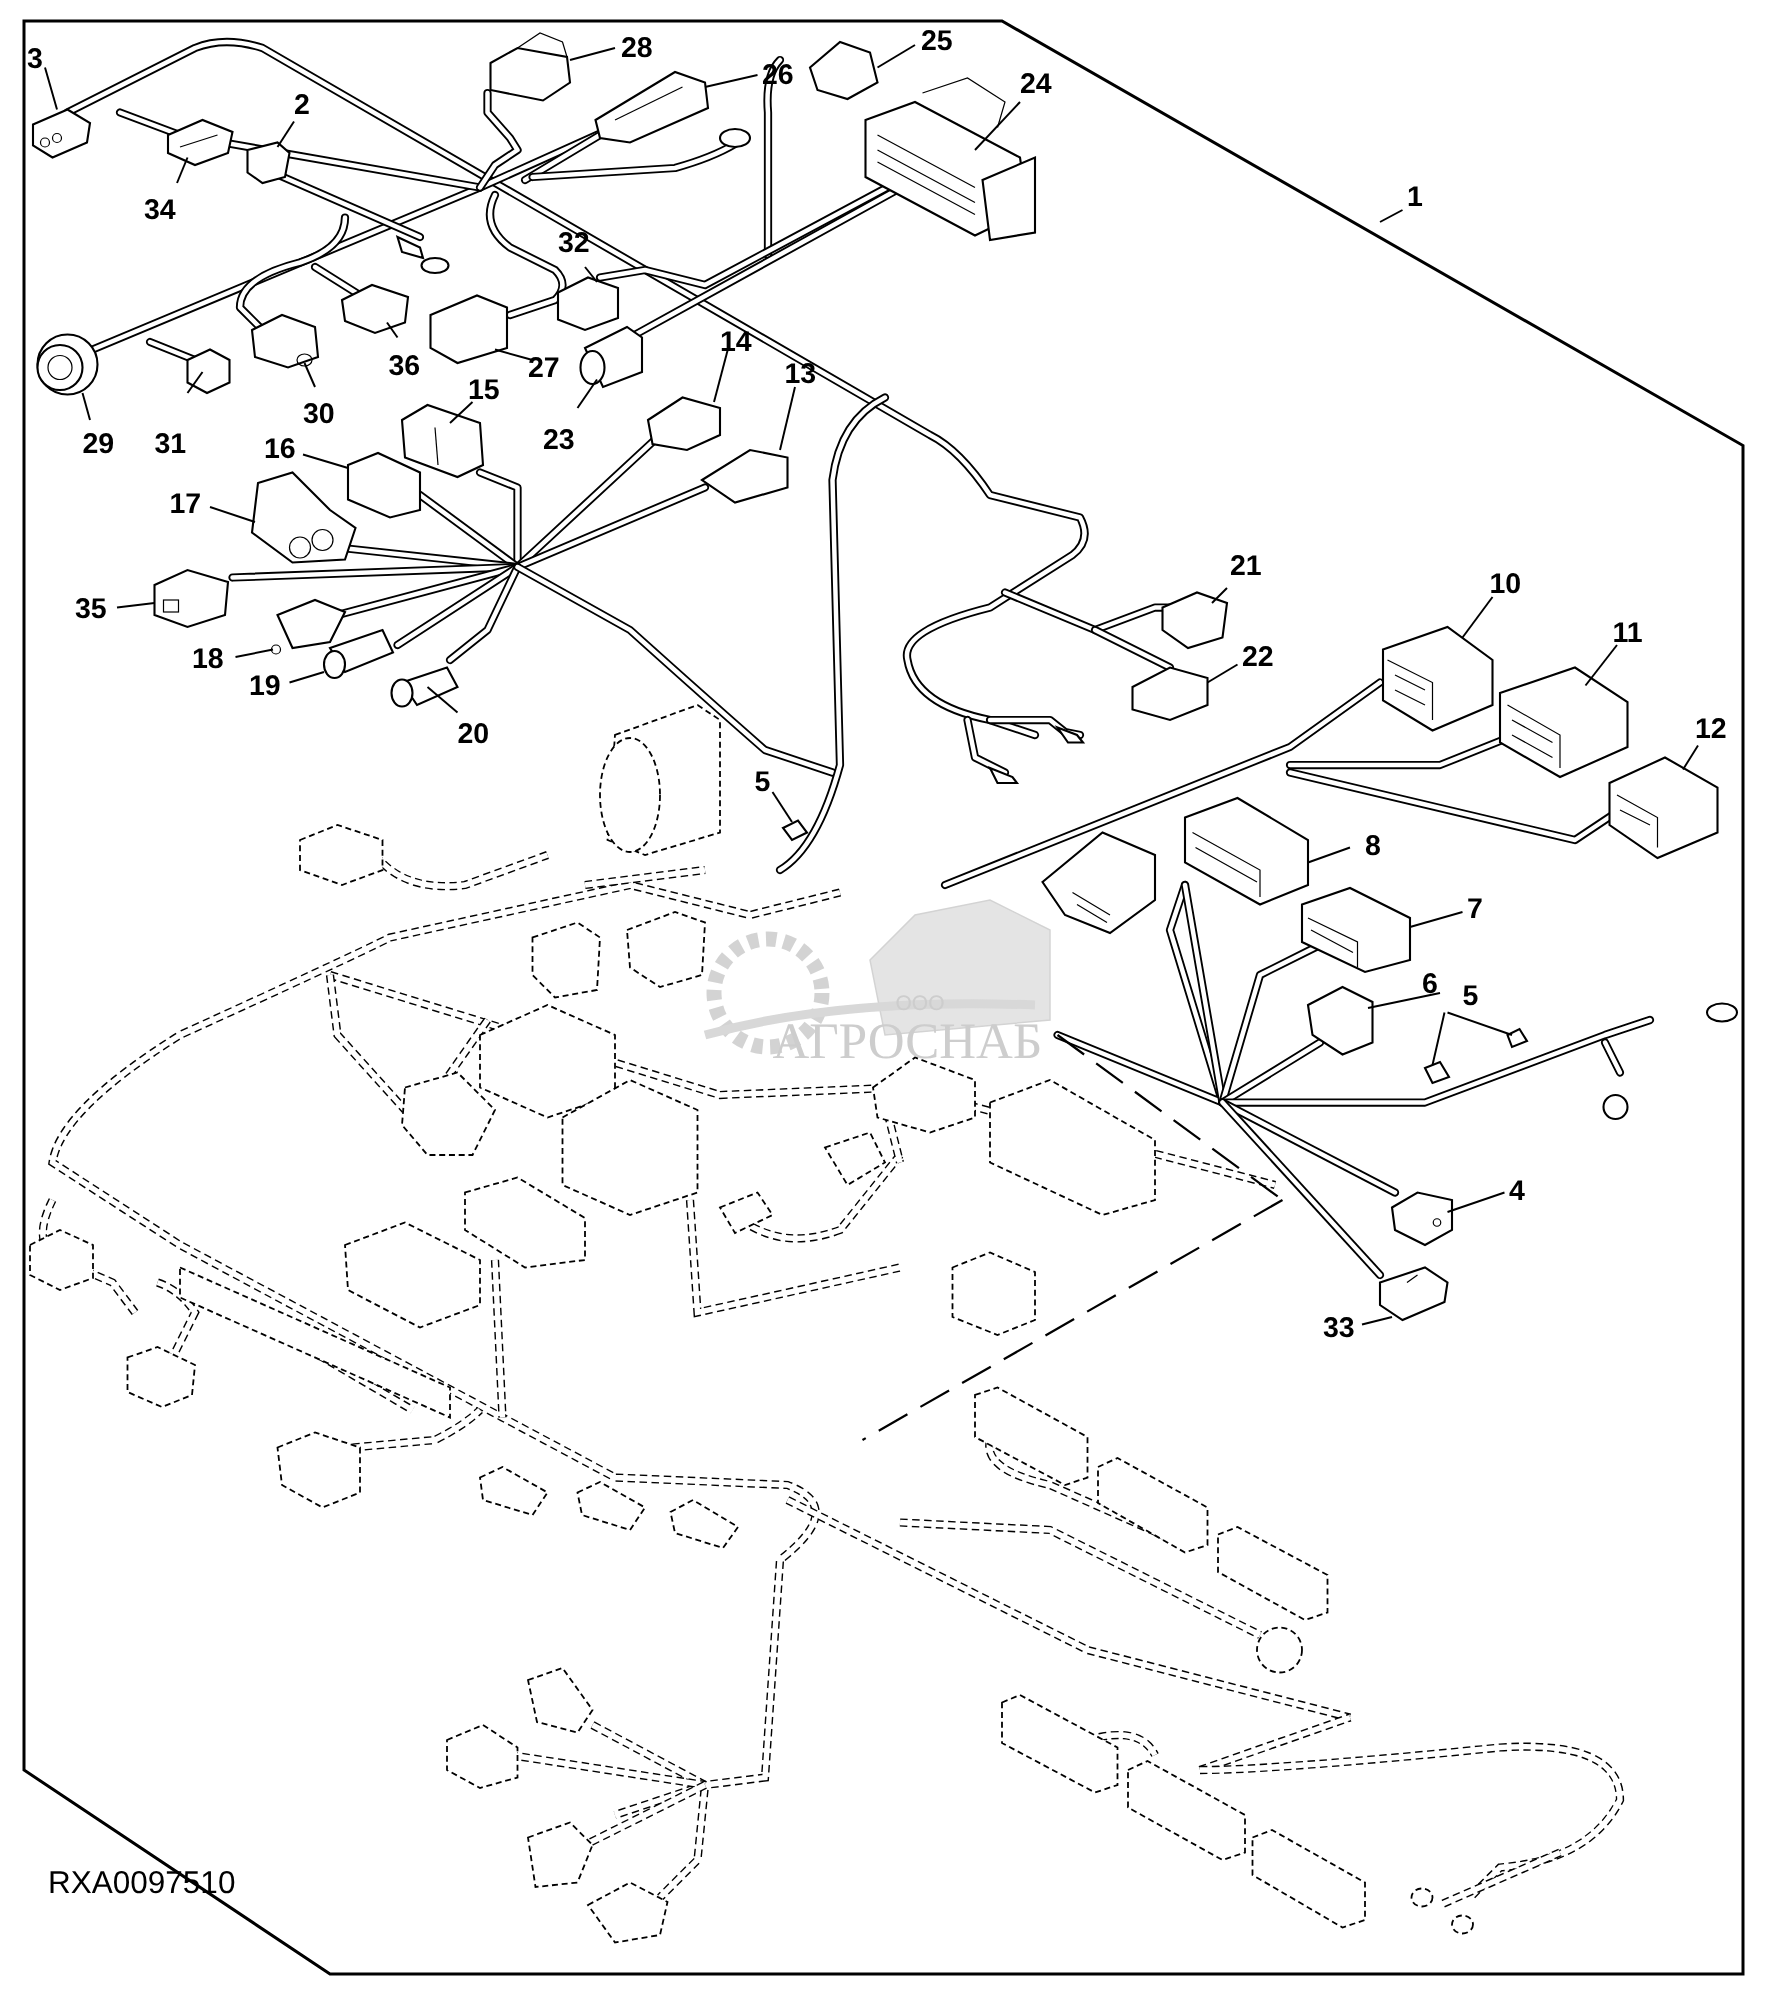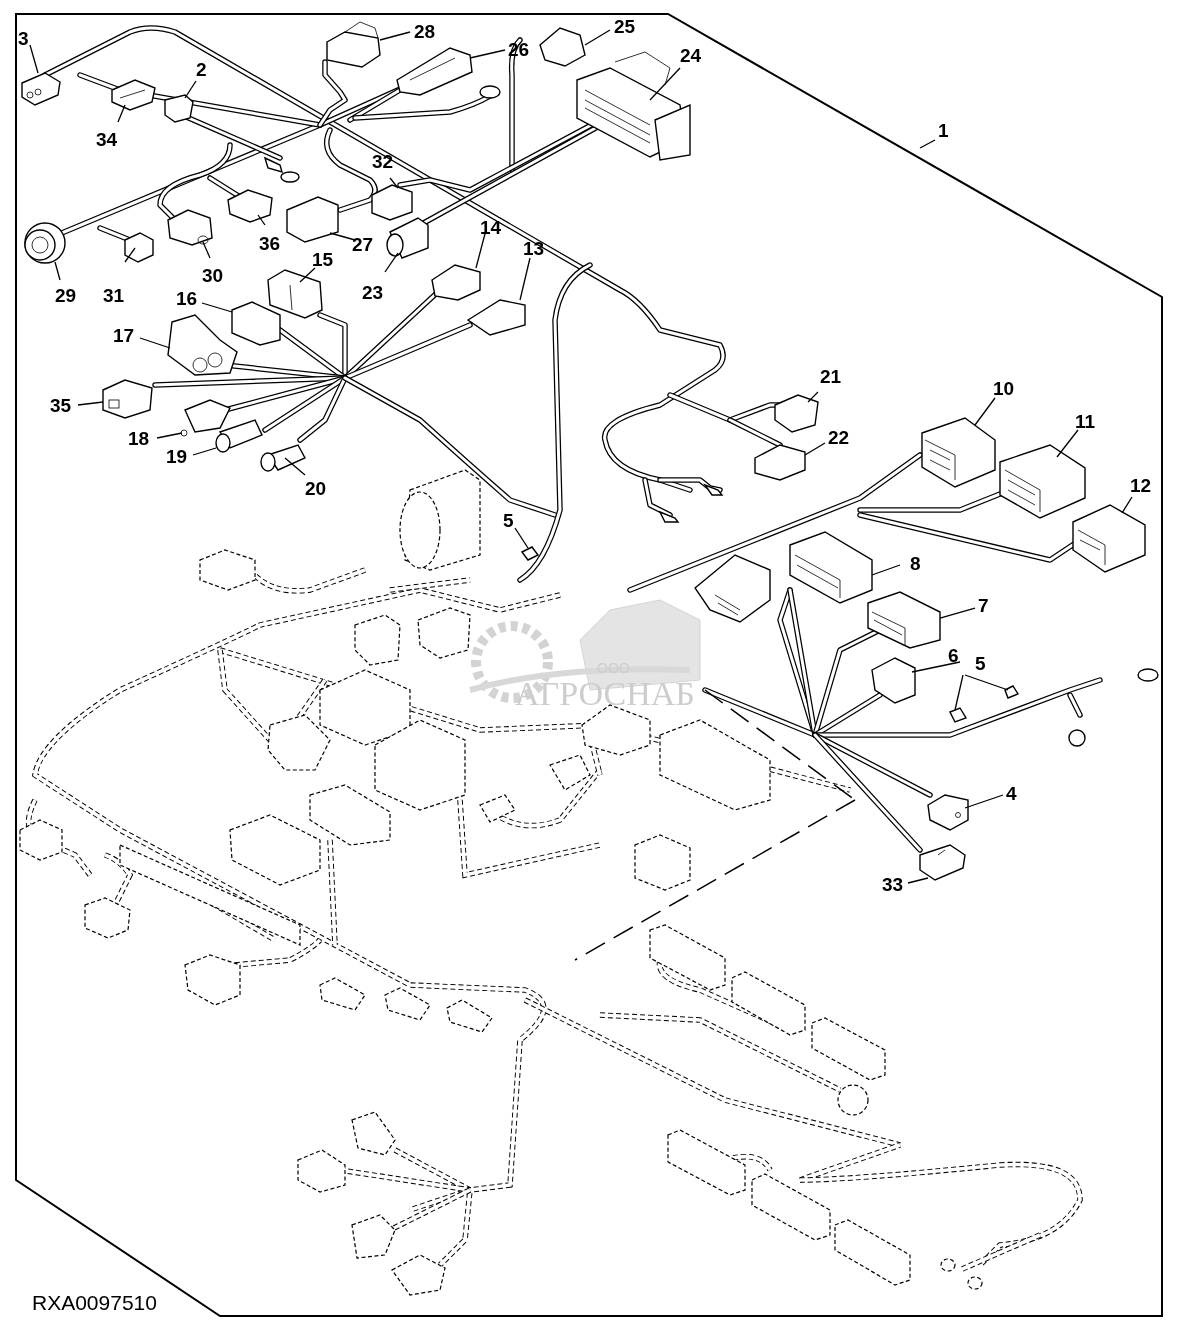--- a/index.html
+++ b/index.html
@@ -10,21 +10,21 @@
   .wire { fill: none; stroke: #000; stroke-width: 5.5; stroke-linecap: round; stroke-linejoin: round; }
   .wire-in { fill: none; stroke: #fff; stroke-width: 3; stroke-linecap: round; stroke-linejoin: round; }
   .dwire { fill: none; stroke: #000; stroke-width: 5.5; stroke-dasharray: 5 3; stroke-linecap: butt; }
   .dwire-in { fill: none; stroke: #fff; stroke-width: 3.6; }
   .conn { fill: #fff; stroke: #000; stroke-width: 1.4; }
   .conn-d { fill: #fff; stroke: #000; stroke-width: 1.2; stroke-dasharray: 4 2.5; }
   .pin { fill: none; stroke: #000; stroke-width: 0.8; }
   .leader { stroke: #000; stroke-width: 1.3; fill: none; }
   .dash-long { stroke: #000; stroke-width: 1.5; stroke-dasharray: 22 10; fill: none; }
   .callout { font-family: "Liberation Sans", sans-serif; font-weight: bold; font-size: 19px; fill: #000; }
-  .figure-id { position: absolute; left: 32px; top: 1291px; font-size: 21px; color: #000;
+  .figure-id { position: absolute; left: 32px; top: 1244px; font-size: 21px; color: #000;
                font-family: "Liberation Sans", sans-serif; }
   .wm-text { font-family: "Liberation Serif", serif; font-size: 34px; fill: #c8c8c8; }
   .wm-ooo { font-family: "Liberation Sans", sans-serif; font-size: 14px; fill: #c8c8c8; }
 </style>
 </head>
 <body>
 
 <svg id="diagram" viewBox="0 0 1177 1327" xmlns="http://www.w3.org/2000/svg">
 
   <path class="frame" d="M16,14 L668,14 L1162,297 L1162,1316 L220,1316 L16,1180 Z"></path>

